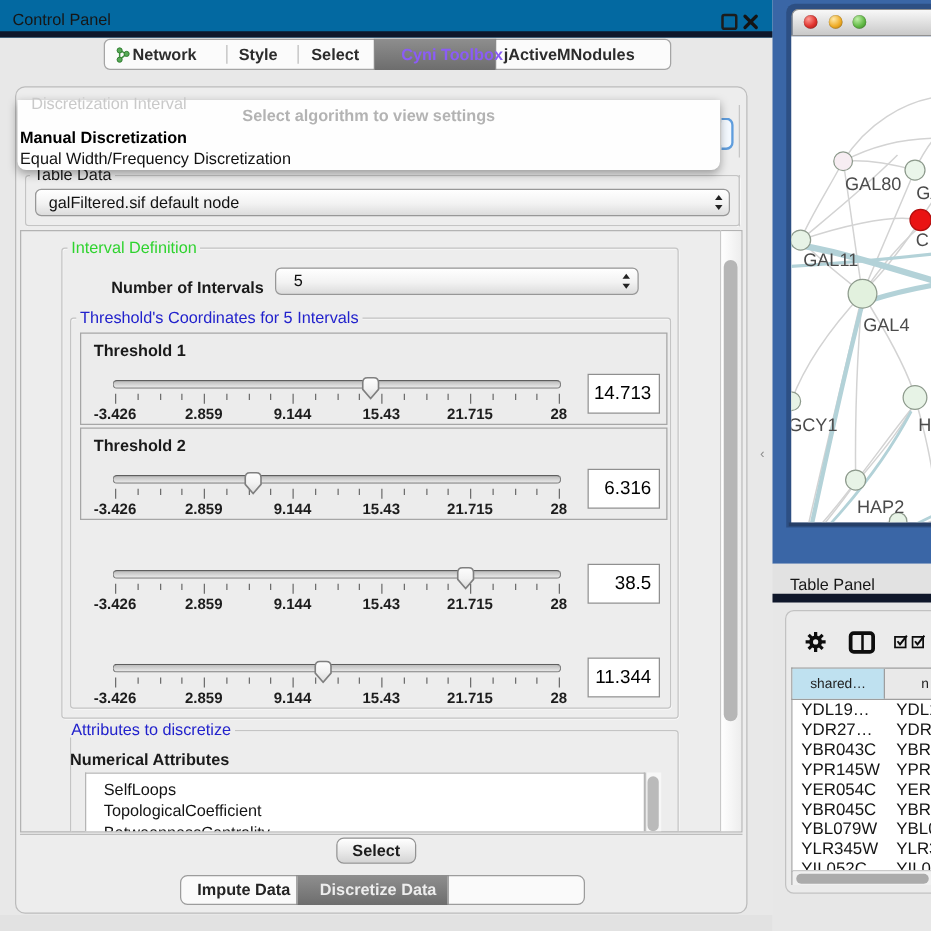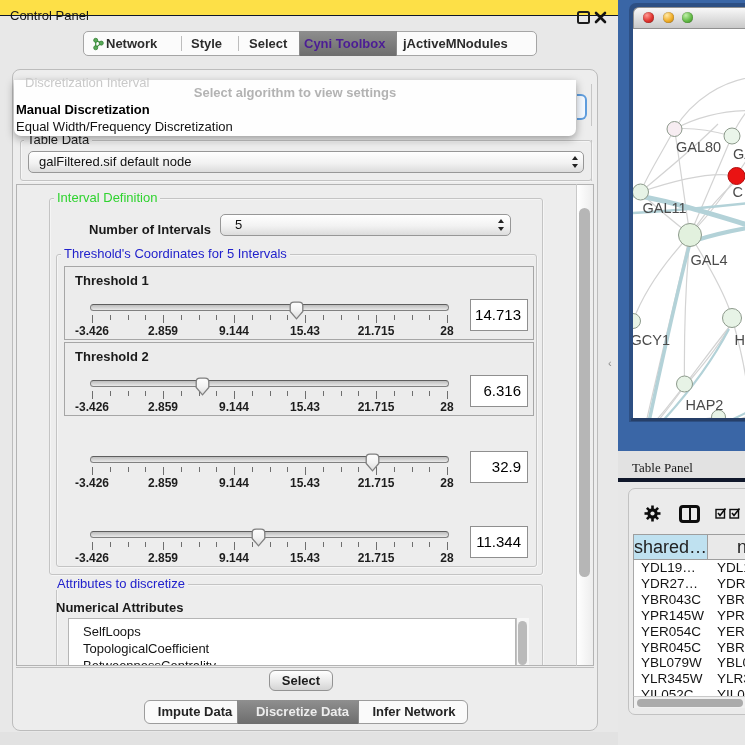--- a/index.html
+++ b/index.html
@@ -1,19 +1,19 @@
 <!DOCTYPE html>
 <html><head><meta charset="utf-8"><style>
 * { margin:0; padding:0; box-sizing:border-box; }
 html,body { width:745px; height:745px; overflow:hidden; }
 body { background:#e8e8e8; font-family:"Liberation Sans", sans-serif; font-size:13px; color:#1a1a1a; position:relative; }
 .abs { position:absolute; }
 
 
-#cp-title { left:0; top:0; width:618px; height:16px; background:#fde047; border-bottom:1px solid #0f172a; }
+#cp-title { left:0; top:0; width:618px; height:30px; background:#0369a1; border-bottom:5px solid #0f172a; }
 #cp-title span { position:absolute; left:10px; top:8px; font-size:13px; color:#161616; }
 #float-ic { left:577px; top:11px; width:13px; height:13px; border:2px solid #1c1c1c; border-radius:2.5px; }
 #close-ic { left:594px; top:11px; }
 
 
 #toptabs { left:83px; top:31px; width:454px; height:25px; background:#fbfbfb; border:1px solid #a5a5a5; border-radius:5px; }
 #toptabs .seg { position:absolute; top:0; height:23px; line-height:23px; font-weight:bold; color:#2c2c2c; }
 #tt-dark { position:absolute; left:215px; top:-1px; width:98px; height:25px; background:linear-gradient(#8e8e8e,#6d6d6d); border-left:1px solid #8a8a8a; border-right:1px solid #8a8a8a; }
 #toptabs .sep { position:absolute; top:4px; width:1px; height:15px; background:#bdbdbd; }
 
@@ -72,27 +72,27 @@
 
 #blue { left:618px; top:0; width:127px; height:451px; background:#3a66a6; }
 #winframe { left:629px; top:3px; width:116px; height:419px; background:#2d4f83; border-radius:7px 0 0 0; }
 #netwin-tb { left:633px; top:7px; width:112px; height:22px; background:linear-gradient(#f8f8f8,#c9c9c9); border:1px solid #909090; border-right:none; border-radius:6px 0 0 0; }
 .light { position:absolute; top:4px; width:11px; height:11px; border-radius:50%; box-shadow:inset 0 0 1px rgba(0,0,0,0.55); }
 #netcanvas { left:633px; top:29px; width:112px; height:389px; background:#ffffff; overflow:hidden; }
 #net { position:absolute; left:0; top:0; }
 #netshadow { left:631px; top:418px; width:114px; height:3px; background:rgba(30,45,70,0.45); }
 
 
-#tp-title { left:618px; top:451px; width:127px; height:31px; background:#e2e2e2; border-bottom:4px solid #0f172a;font-family:Liberation Serif, serif; }
+#tp-title { left:618px; top:451px; width:127px; height:31px; background:#e2e2e2; border-bottom:7px solid #0f172a; }
 #tp-title span { position:absolute; left:14px; top:9px; color:#161616; }
 #tp-bg { left:618px; top:483px; width:127px; height:262px; background:#e7e7e7; }
 #tcard { left:628px; top:488px; width:124px; height:227px; background:#ebebeb; border:1px solid #c2c2c2; border-radius:7px; }
 #colicon { left:679px; top:505px; width:21px; height:18px; border:3px solid #0d0d0d; border-radius:4px; }
 #colicon div { position:absolute; left:6.5px; top:0; width:2.5px; height:12px; background:#0d0d0d; }
-#thead { left:633px; top:534px; width:112px; height:26px; background:#e9e9e9; border:1px solid #9e9e9e; border-right:none; font-size:18px; }
+#thead { left:633px; top:534px; width:112px; height:26px; background:#e9e9e9; border:1px solid #9e9e9e; border-right:none; font-size:11px; }
 #th1 { position:absolute; left:0; top:0; width:74px; height:24px; background:#bfe1f0; border-right:1px solid #9e9e9e; text-align:center; line-height:24px; color:#222; }
 #th2 { position:absolute; left:103px; top:0; height:24px; line-height:24px; color:#222; }
 #tbody { left:633px; top:560px; width:112px; height:136px; background:#ffffff; border-left:1px solid #a9a9a9; overflow:hidden; font-size:13.5px; }
 .trow { position:absolute; left:0; width:200px; height:16px; line-height:16px; color:#141414; }
 .trow .c1 { position:absolute; left:7px; }
 .trow .c2 { position:absolute; left:83px; }
 #hsb { left:633px; top:696px; width:112px; height:12px; background:#f0f0f0; border-top:1px solid #c9c9c9; border-left:1px solid #a9a9a9; }
 #hsb div { position:absolute; left:3px; top:1.5px; width:106px; height:8px; background:#ababab; border-radius:4px; }
 #collapse { left:608px; top:357px; font-size:11px; color:#8d8d8d; }
 </style></head>
@@ -121,21 +121,21 @@
     <circle cx="4" cy="3" r="2.2" fill="#57aa57" stroke="#2f7a2f" stroke-width="0.8"></circle>
     <circle cx="4" cy="11" r="2.2" fill="#57aa57" stroke="#2f7a2f" stroke-width="0.8"></circle>
     <circle cx="10" cy="6" r="2.2" fill="#57aa57" stroke="#2f7a2f" stroke-width="0.8"></circle>
   </svg>
   <div id="tt-dark"></div>
   <div class="seg" style="left:22px">Network</div>
   <div class="sep" style="left:97px"></div>
   <div class="seg" style="left:107px">Style</div>
   <div class="sep" style="left:154px"></div>
   <div class="seg" style="left:165px">Select</div>
-  <div class="seg" style="left:220px;color:#4c1d95">Cyni Toolbox</div>
+  <div class="seg" style="left:237px;color:#8b5cf6">Cyni Toolbox</div>
   <div class="seg" style="left:319px">jActiveMNodules</div>
 </div>
 
 <div class="abs" id="outer"></div>
 
 
 <div class="group" style="left:20px;top:140px;width:572px;height:41px"></div>
 <div class="abs gtitle" style="left:24px;top:133px">Table Data</div>
 <div class="combo" style="left:28px;top:151px;width:556px">
   <div class="tx">galFiltered.sif default node</div>
@@ -254,21 +254,21 @@
       <div class="slab" style="left:61.0px;top:475px">-3.426</div>
       <div class="slab" style="left:132.0px;top:475px">2.859</div>
       <div class="slab" style="left:203.0px;top:475px">9.144</div>
       <div class="slab" style="left:274.0px;top:475px">15.43</div>
       <div class="slab" style="left:345.0px;top:475px">21.715</div>
       <div class="slab" style="left:416.0px;top:475px">28</div>
       <svg class="thumb" style="left:362.9px;top:452px" width="17" height="19" viewBox="0 0 17 19">
         <defs></defs>
         <path d="M2.2,5 Q2.2,1.2 6,1.2 L11,1.2 Q14.8,1.2 14.8,5 L14.8,10.5 L8.5,17.8 L2.2,10.5 Z" fill="url(#thg)" stroke="#7f7f7f" stroke-width="1.3"></path>
       </svg>
-      <div class="tfield" style="top:450px">32.9</div>
+      <div class="tfield" style="top:450px">38.5</div>
       <div class="track" style="left:89.0px;top:530px;width:359px"></div>
       <div class="tick" style="left:91.0px;top:541px;height:8px"></div>
       <div class="tick" style="left:108.8px;top:541px;height:5px"></div>
       <div class="tick" style="left:126.5px;top:541px;height:5px"></div>
       <div class="tick" style="left:144.2px;top:541px;height:5px"></div>
       <div class="tick" style="left:162.0px;top:541px;height:8px"></div>
       <div class="tick" style="left:179.8px;top:541px;height:5px"></div>
       <div class="tick" style="left:197.5px;top:541px;height:5px"></div>
       <div class="tick" style="left:215.2px;top:541px;height:5px"></div>
       <div class="tick" style="left:233.0px;top:541px;height:8px"></div>
@@ -311,21 +311,20 @@
 <div class="abs" id="cp-sb-line"></div>
 <div class="abs" id="cp-sb-track"></div>
 <div class="abs" id="cp-sb-thumb"></div>
 
 <div class="abs" id="applyrow"></div>
 <div class="abs" id="applybtn">Select</div>
 <div class="abs" id="bottabs">
   <div id="bt-dark"></div>
   <div class="seg" style="left:0px">Impute Data</div>
   <div class="seg" style="left:100px;width:115px;color:#ededed">Discretize Data</div>
-  <div class="seg" style="left:215px;width:108px">Infer Network</div>
 </div>
 <div class="abs" id="below-outer"></div>
 
 
 <div class="gfrag" style="left:591px;top:84px;height:42px"></div>
 <div class="gfrag" style="left:591px;top:140px;height:41px"></div>
 <div class="abs" id="combo-frag"></div>
 <div class="abs" id="popup">
   <div id="pp-gray">Select algorithm to view settings</div>
   <div id="pp-b1">Manual Discretization</div>

